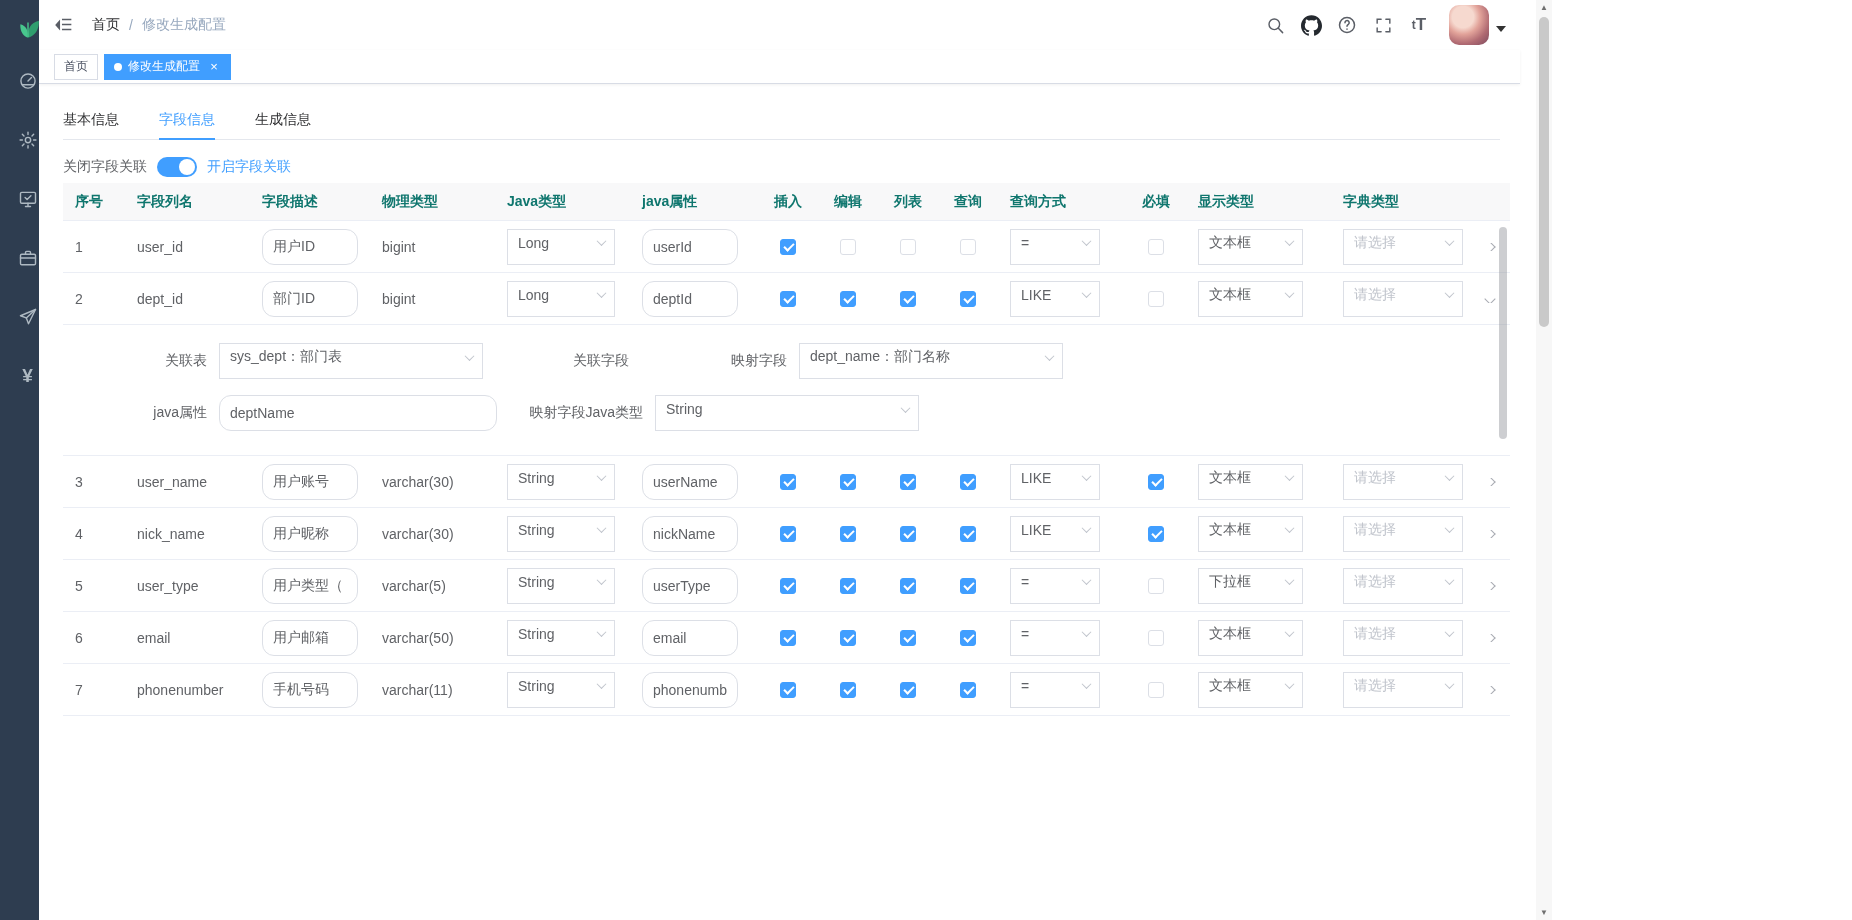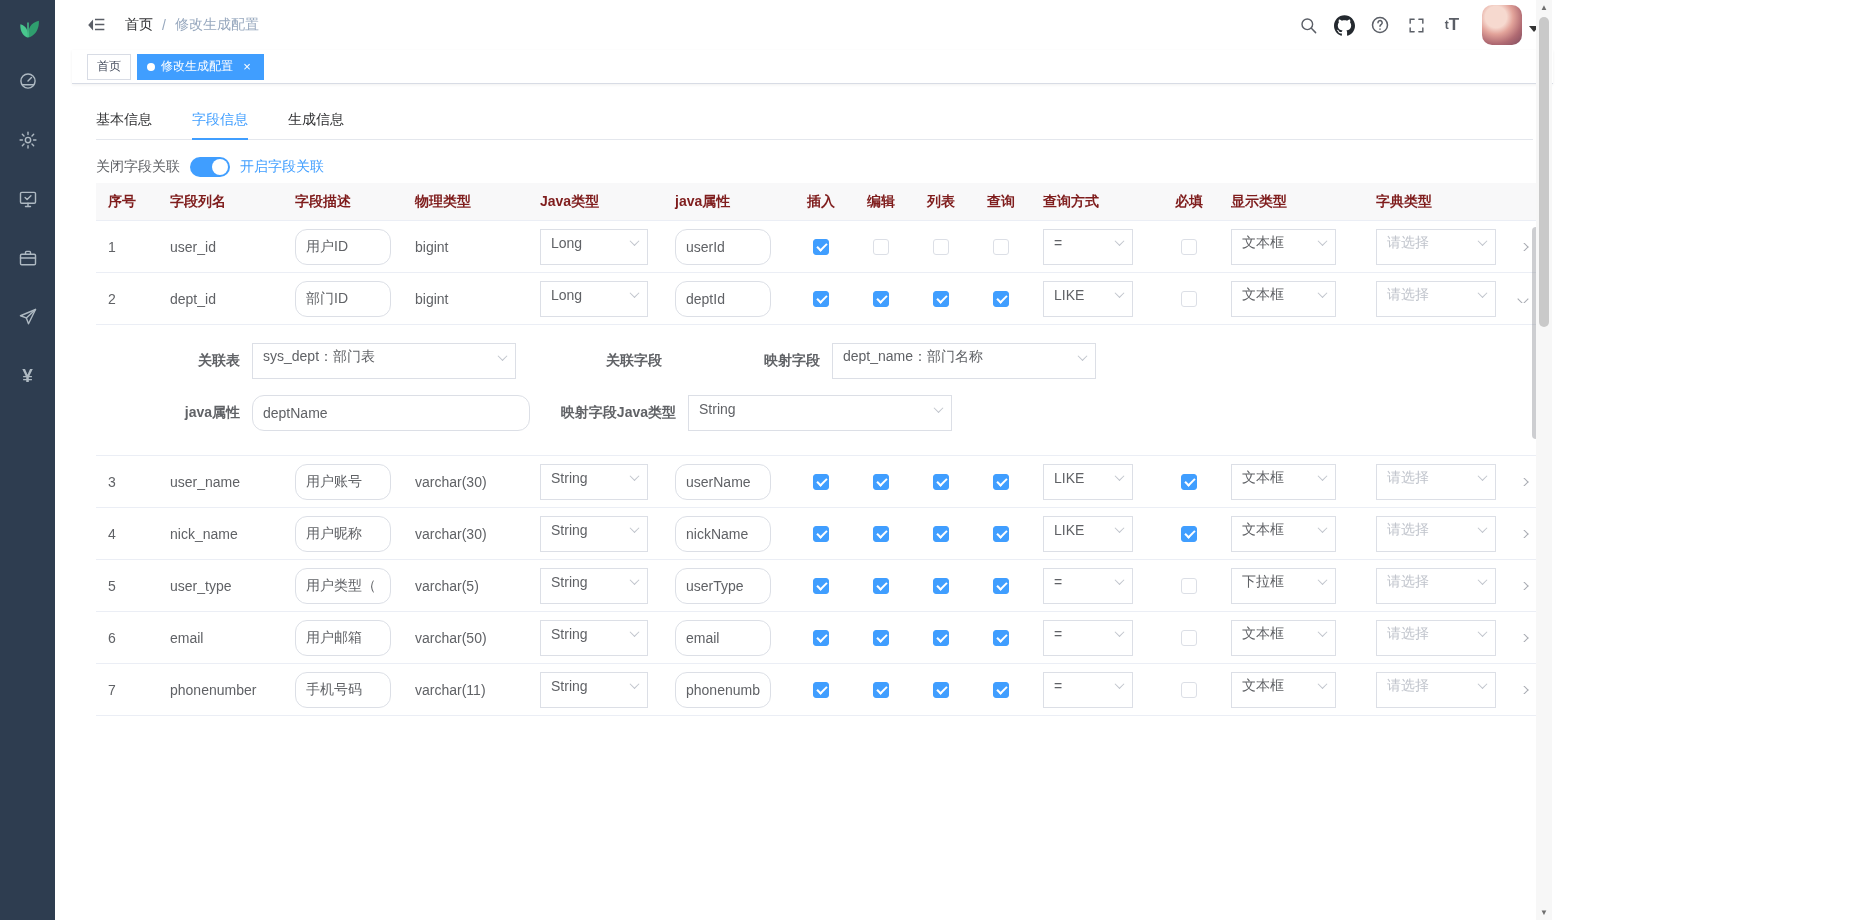--- a/index.html
+++ b/index.html
@@ -10,21 +10,21 @@
   
   .sidebar{position:absolute;left:0;top:0;width:55px;height:920px;background:#2e3d50;
     display:flex;flex-direction:column;align-items:center}
   .logo{margin:11px 0 28px;width:30px;height:30px;display:flex;align-items:center;justify-content:center;cursor:pointer}
   .side-icons{display:flex;flex-direction:column;align-items:center;gap:35px}
   .side-item{width:24px;height:24px;color:#aeb9c2;display:flex;align-items:center;justify-content:center;cursor:pointer}
   .side-item svg{stroke:#aeb9c2;fill:none;stroke-width:1.7;stroke-linecap:round;stroke-linejoin:round}
   .yen-glyph{font-size:19px;color:#aeb9c2;font-weight:700}
 
   
-  .app{position:absolute;left:72px;top:0;width:1481px;height:920px;background:#fff}
+  .app{position:absolute;left:39px;top:0;width:1481px;height:920px;background:#fff}
 
   
   .hdr{height:50px;display:flex;align-items:center;padding:0 14px 0 15px}
   .hamburger{width:22px;height:50px;display:flex;align-items:center;cursor:pointer}
   .crumb{margin-left:16px;font-size:14px;display:flex;align-items:center;gap:9px}
   .crumb-home{color:#303133;cursor:pointer}
   .crumb-sep{color:#97a8be}
   .crumb-cur{color:#97a8be}
   .hdr-right{margin-left:auto;display:flex;align-items:center;gap:4px}
   .hicon{width:32px;height:50px;display:flex;align-items:center;justify-content:center;cursor:pointer;color:#5a5e66}
@@ -57,21 +57,21 @@
   .switchrow{display:flex;align-items:center;margin:17px 0 6px;font-size:14px;color:#606266}
   .switch{width:40px;height:20px;border-radius:10px;background:#409EFF;margin:0 10px;position:relative;cursor:pointer}
   .switch::after{content:"";position:absolute;right:2px;top:2px;width:16px;height:16px;border-radius:50%;background:#fff}
   .onlabel{color:#409EFF}
 
   
   .tablewrap{position:relative;width:1447px}
   .grid{display:grid;align-items:center;
     grid-template-columns:62px 125px 120px 125px 135px 128px 60px 60px 60px 60px 128px 60px 145px 139px 40px}
   .thead{background:#f8f8f9;height:38px;border-bottom:1px solid #ebeef5}
-  .thead .cell{font-weight:700;color:#7f1d1d}
+  .thead .cell{font-weight:700;color:#0f766e}
   .cell{padding-left:12px;font-size:14px;color:#606266;white-space:nowrap;overflow:hidden}
   .cell.center{padding-left:0;display:flex;justify-content:center}
   .trow{height:52px;border-bottom:1px solid #ebeef5}
 
   .inp{height:36px;width:96px;border:1px solid #dcdfe6;border-radius:12px;padding:0 10px;
     font-size:14px;color:#606266;outline:none;background:#fff;font-family:inherit}
   .sel{height:36px;border:1px solid #dcdfe6;border-radius:0;background:#fff;display:inline-flex;
     align-items:center;justify-content:space-between;padding:0 9px 8px 10px;cursor:pointer}
   .sel-txt{font-size:14px;color:#606266;white-space:nowrap;overflow:hidden}
   .sel-txt.ph{color:#c0c4cc}
@@ -83,21 +83,21 @@
   .chk.on::after{content:"";position:absolute;left:5px;top:1.5px;width:4px;height:8px;
     border:2px solid #fff;border-top:0;border-left:0;transform:rotate(45deg)}
   .arrow{display:inline-block;width:8px;height:8px;border-right:1.6px solid #a8abb2;border-bottom:1.6px solid #a8abb2;
     transform:rotate(-45deg);cursor:pointer}
   .arrow.down{transform:rotate(45deg)}
 
   
   .exp{border-bottom:1px solid #ebeef5;padding:18px 0 24px}
   .exp-row{display:flex;align-items:center;margin-top:16px}
   .exp-row:first-child{margin-top:0}
-  .exp-lbl{font-weight:700;color:#606266;font-size:14px;text-align:right;padding-right:12px;flex:none}
+  .exp-lbl{font-weight:400;color:#606266;font-size:14px;text-align:right;padding-right:12px;flex:none}
   .w156{width:156px}.w158{width:158px}
   .exp .sel{width:264px}
   .exp .inp{width:278px}
 
   
   .footer{display:flex;justify-content:center;gap:14px;margin-top:14px;width:1447px}
   .btn{height:36px;padding:0 20px;border-radius:4px;font-size:14px;cursor:pointer;
     border:1px solid #dcdfe6;background:#fff;color:#606266;font-family:inherit}
   .btn.primary{background:#409EFF;border-color:#409EFF;color:#fff}
 

